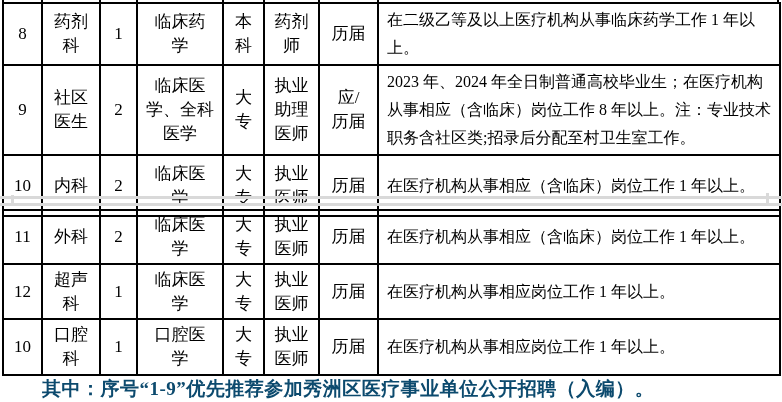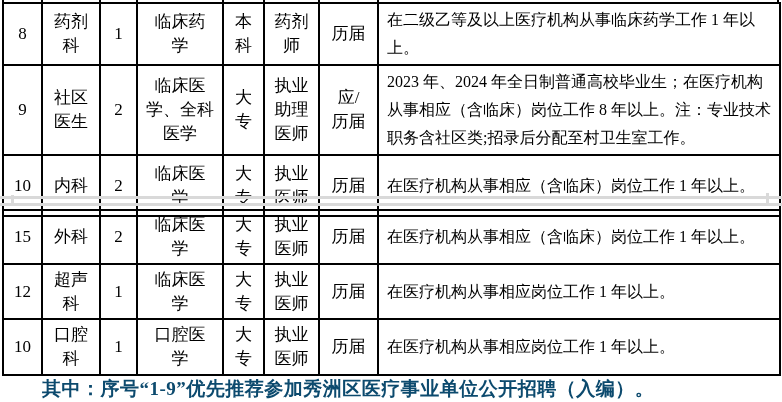--- a/index.html
+++ b/index.html
@@ -137,21 +137,21 @@
       <col style="width:58px">
       <col style="width:37px">
       <col style="width:86px">
     <col style="width:41px">
       <col style="width:55px">
       <col style="width:59px">
       <col style="width:402px">
   </colgroup>
   <tbody>
     <tr>
-      <td>15</td>
+      <td>11</td>
       <td>外科</td>
       <td>2</td>
       <td>临床医
 学</td>
       <td>大
 专</td>
       <td>执业
 医师</td>
       <td>历届</td>
       <td class="req">在医疗机构从事相应（含临床）岗位工作 1 年以上。</td>

